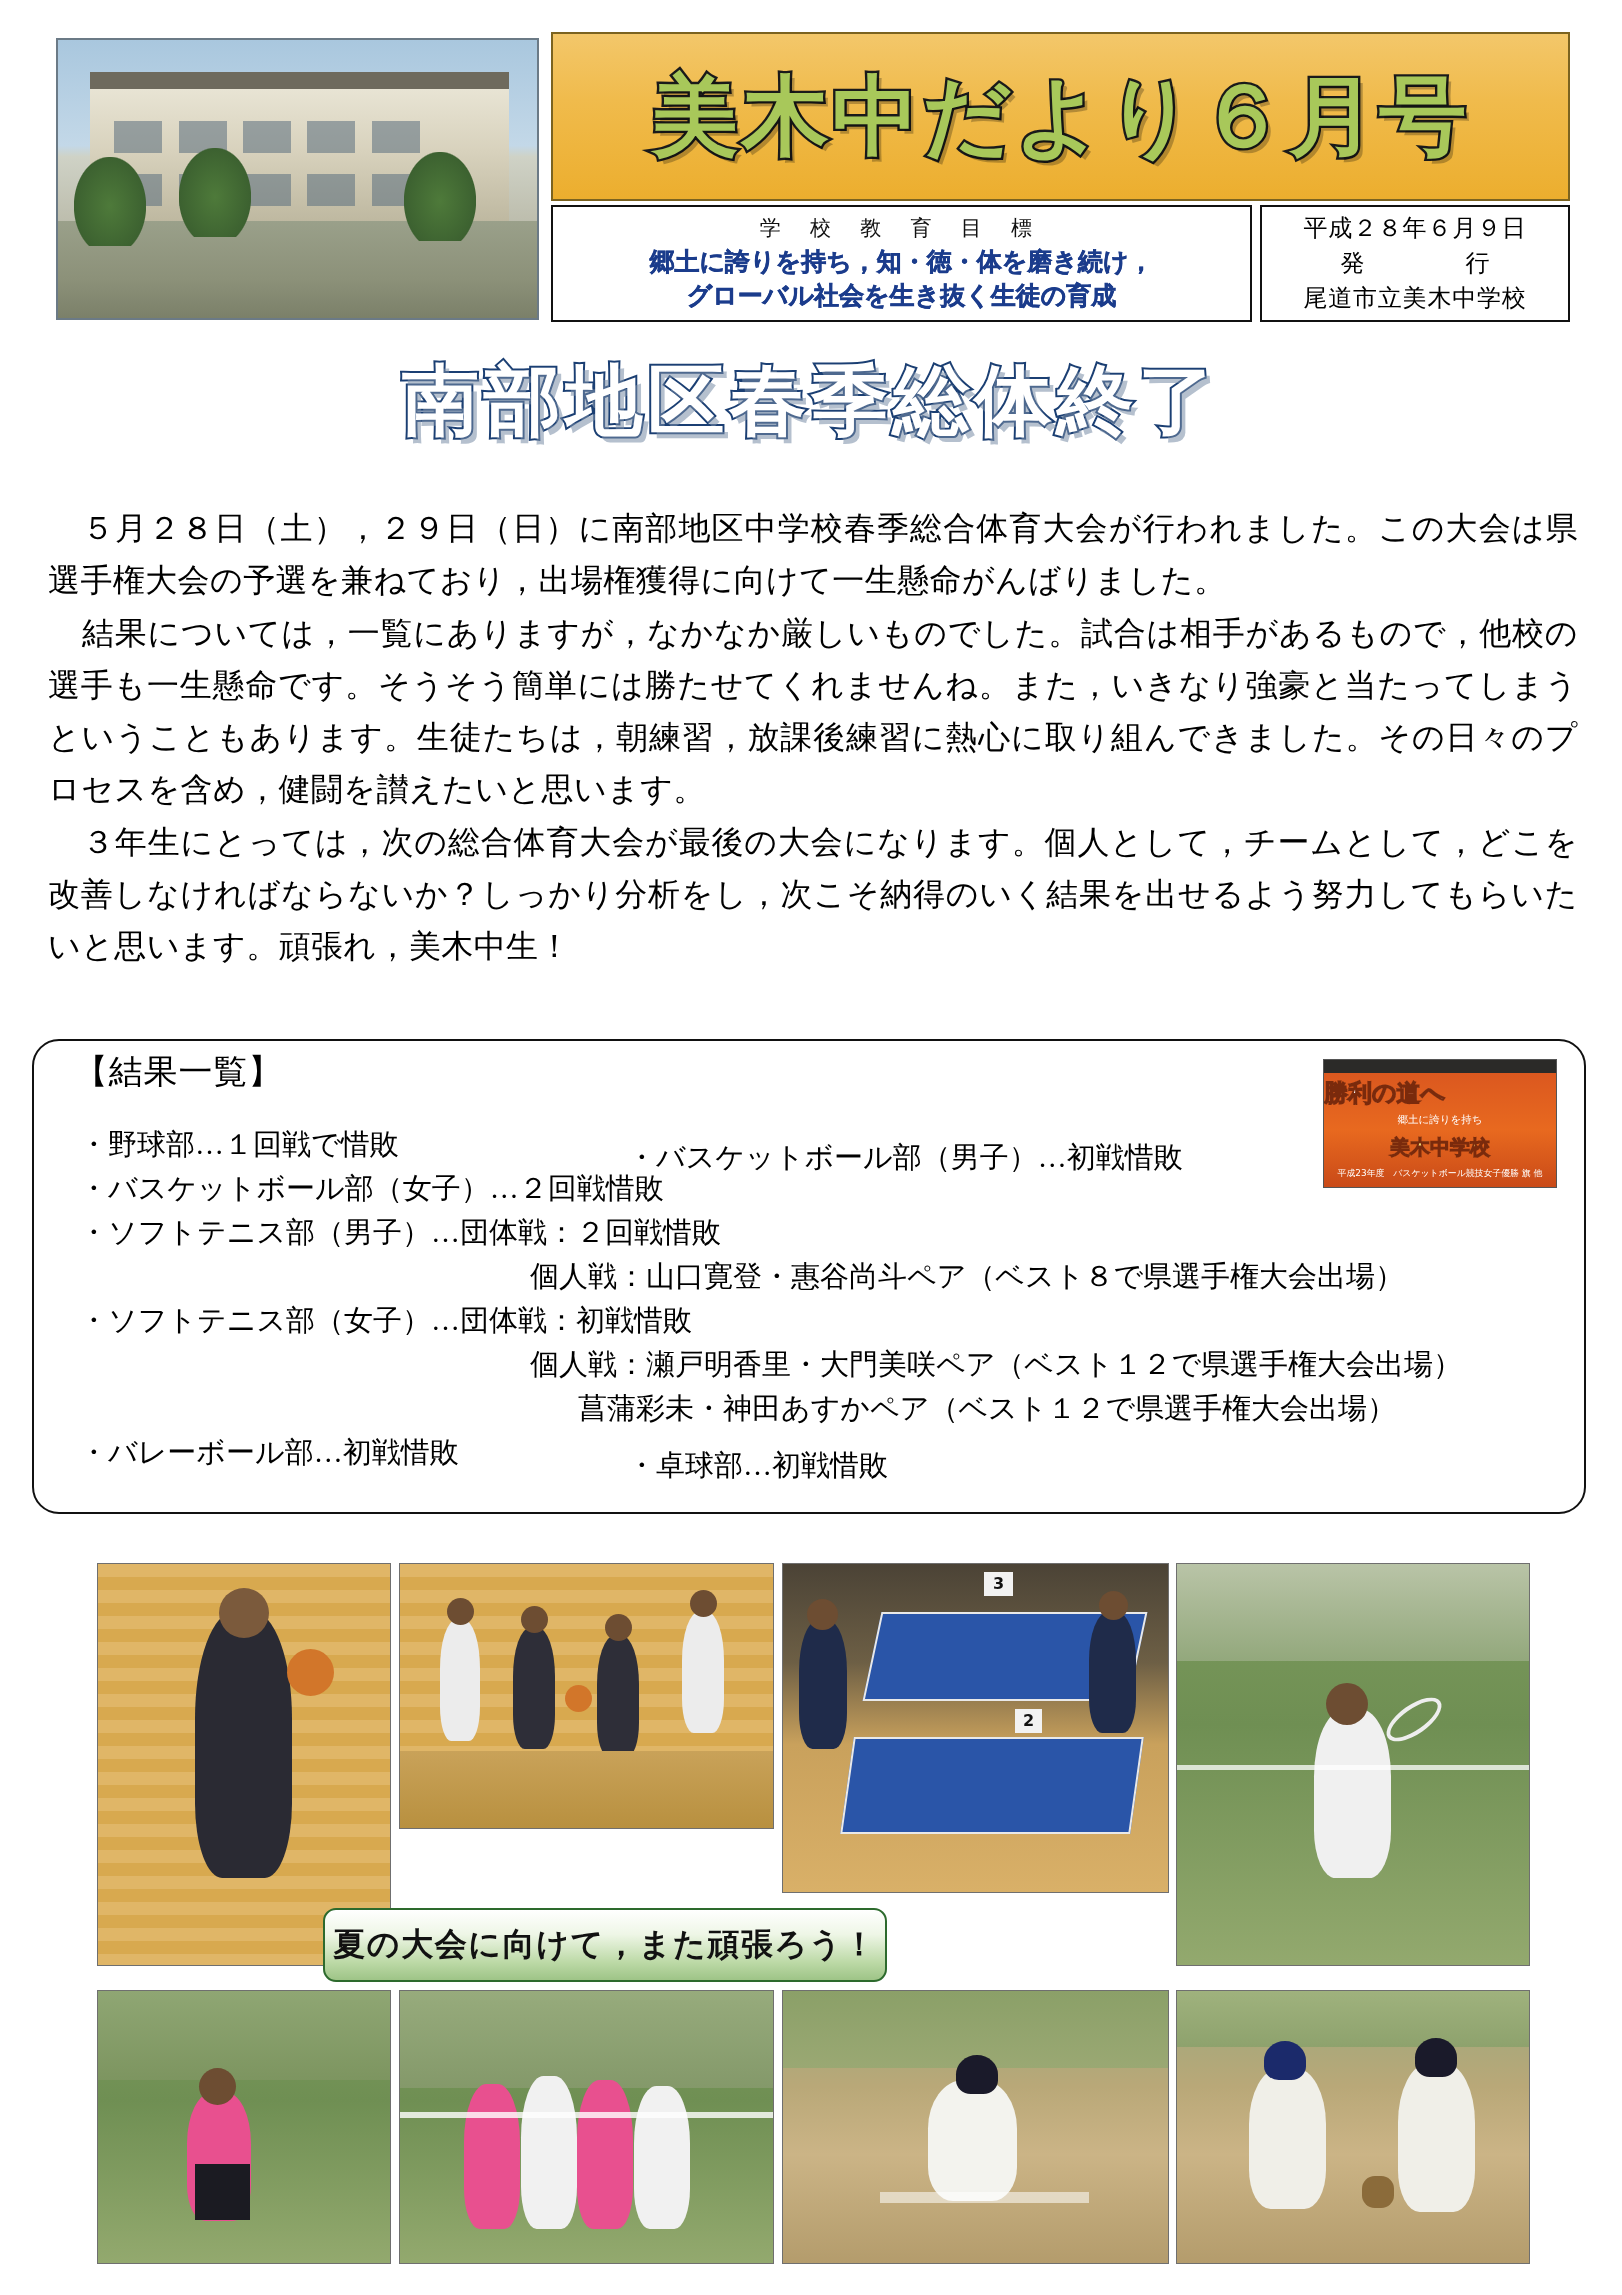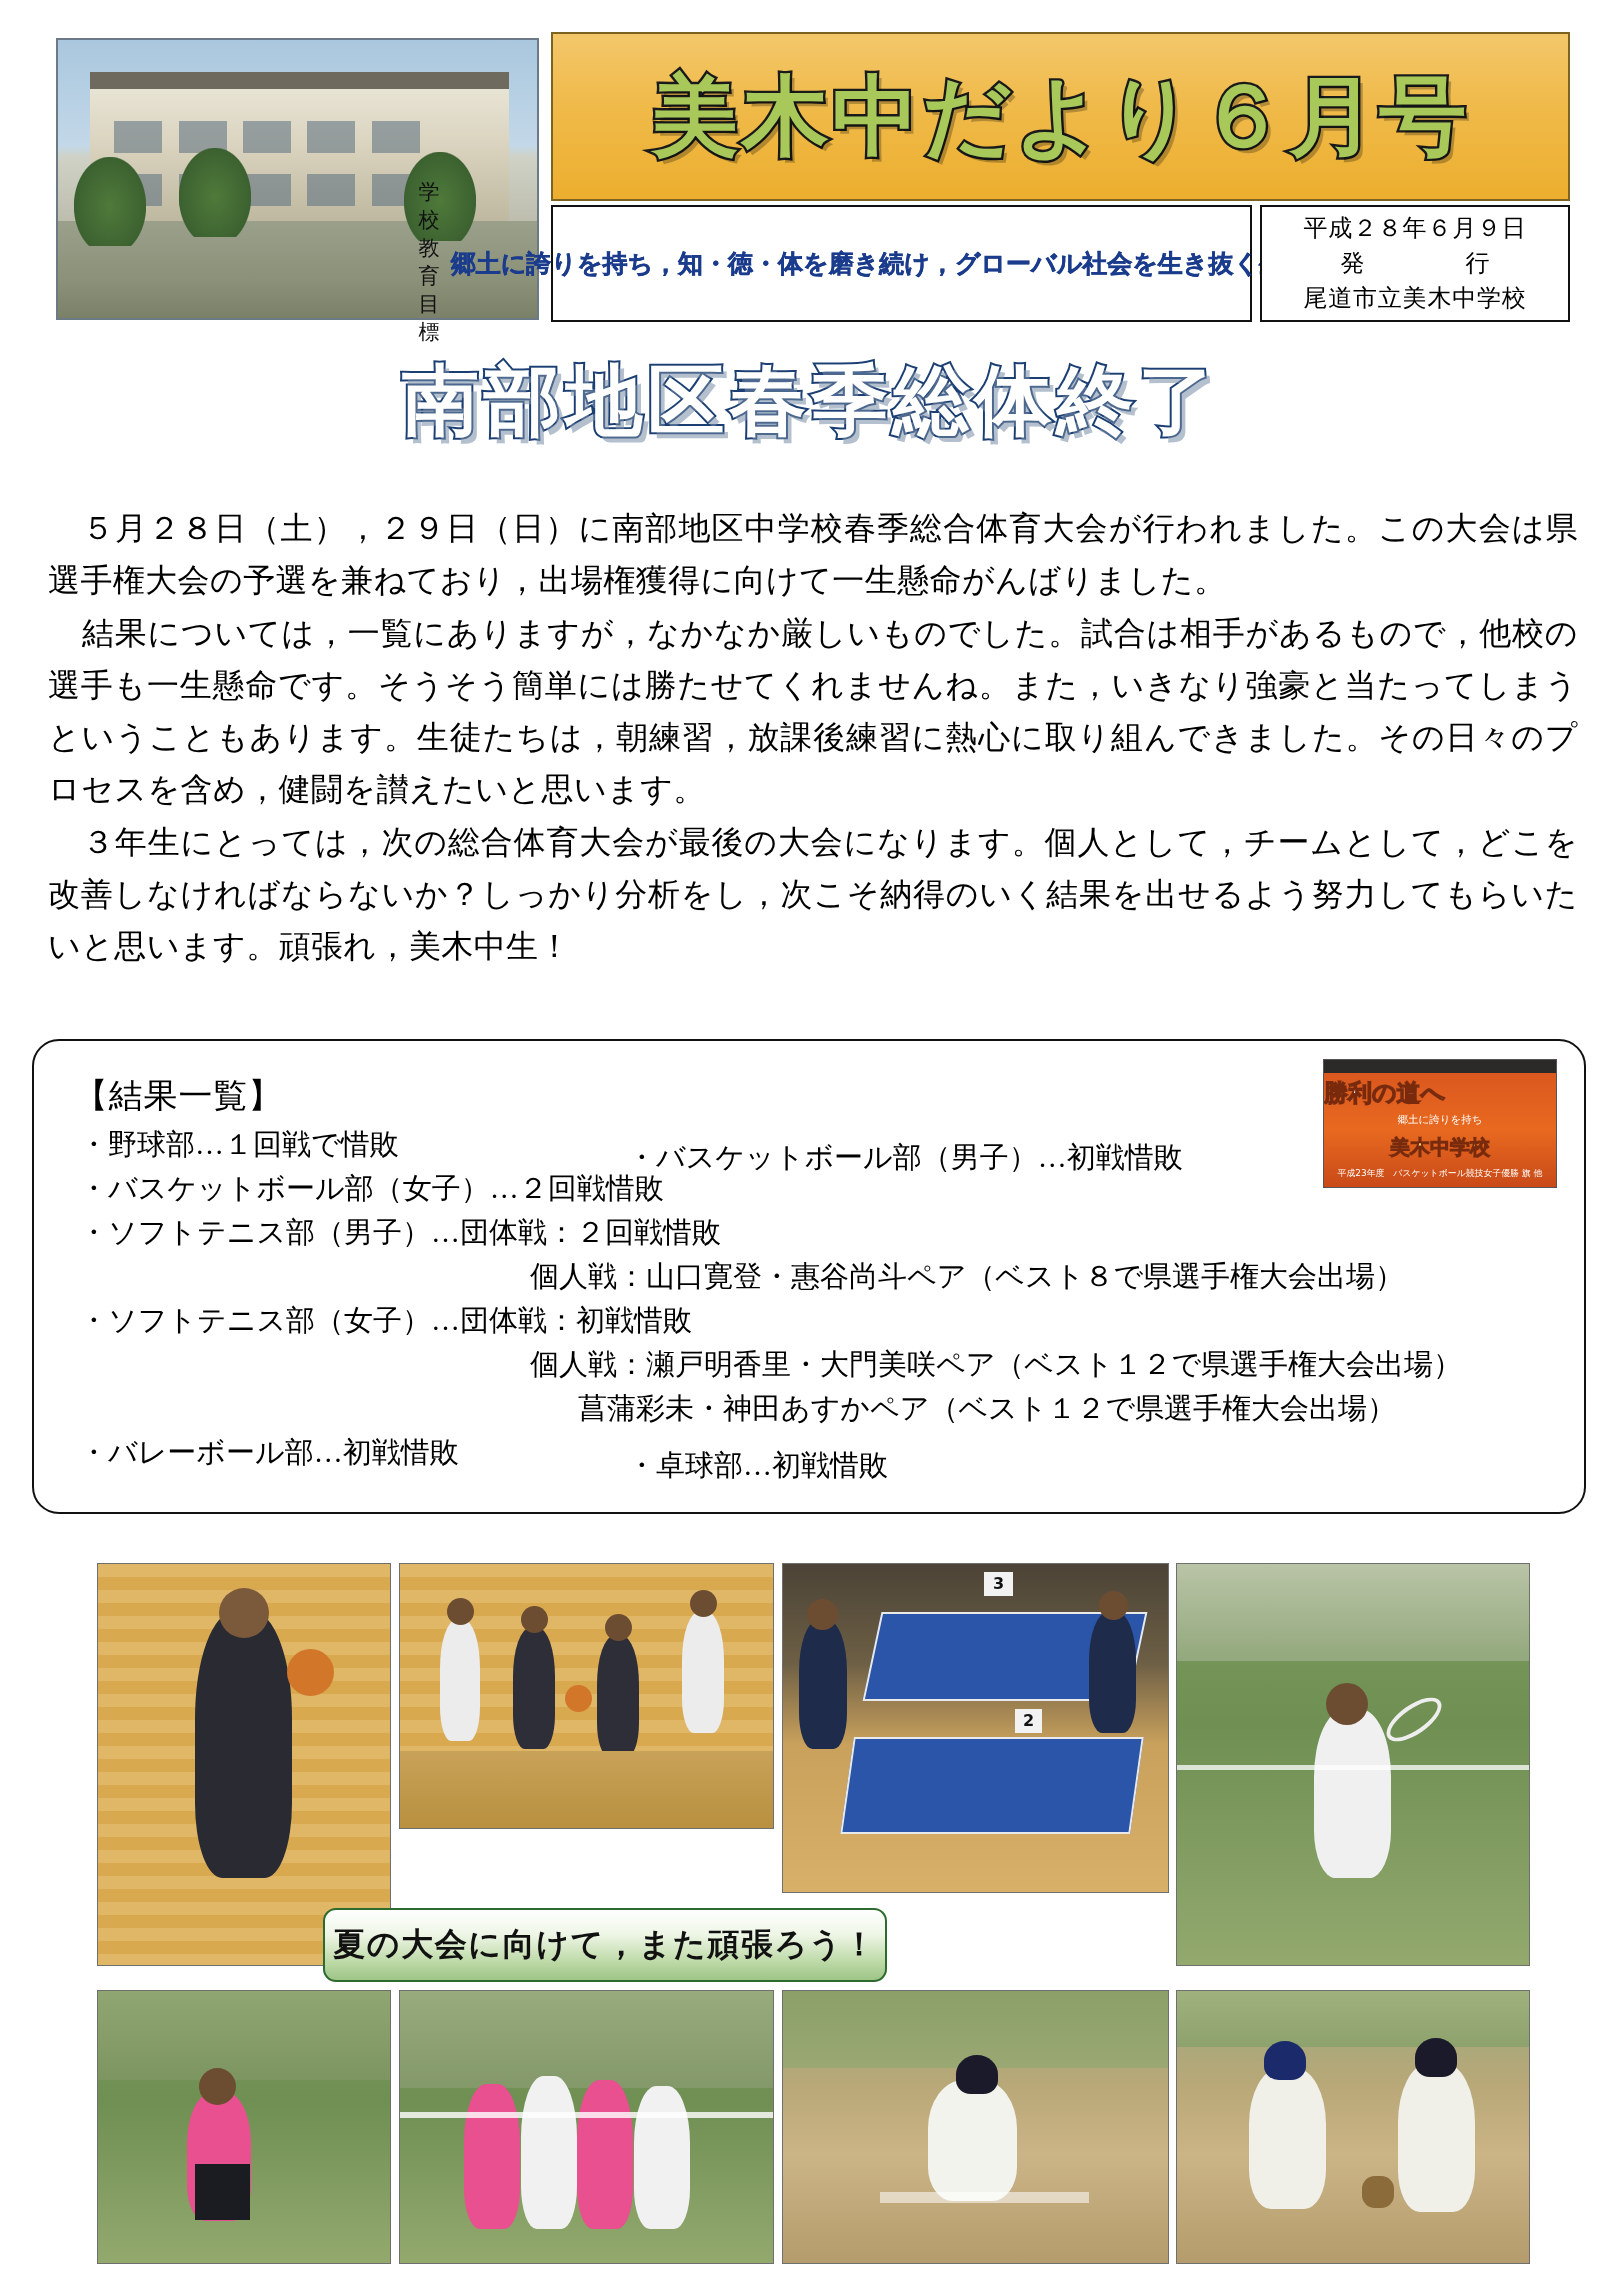--- a/index.html
+++ b/index.html
@@ -98,21 +98,21 @@
   .goal-box {
     position: absolute;
     left: 495px;
     top: 173px;
     width: 701px;
     height: 117px;
     border: 2.4px solid #111;
     box-sizing: border-box;
     background: #fff;
     display: flex;
-    flex-direction: row;
+    flex-direction: column;
     align-items: center;
     justify-content: center;
   }
   .goal-label {
     font-family: "DejaVu Sans", sans-serif;
     font-size: 21px;
     letter-spacing: 11.3px;
     color: #111;
     margin-bottom: 3.2px;
   }
@@ -190,21 +190,21 @@
     width: 1554px;
     height: 475px;
     border: 2.4px solid #111;
     border-radius: 27px;
     box-sizing: border-box;
     background: #fff;
   }
   .results-title {
     position: absolute;
     left: 40px;
-    top: 32px;
+    top: 8px;
     font-size: 34px;
     font-weight: normal;
     letter-spacing: 0.8px;
   }
   .results-list {
     position: absolute;
     left: 45px;
     top: 81px;
     width: 1466px;
     font-size: 29px;

